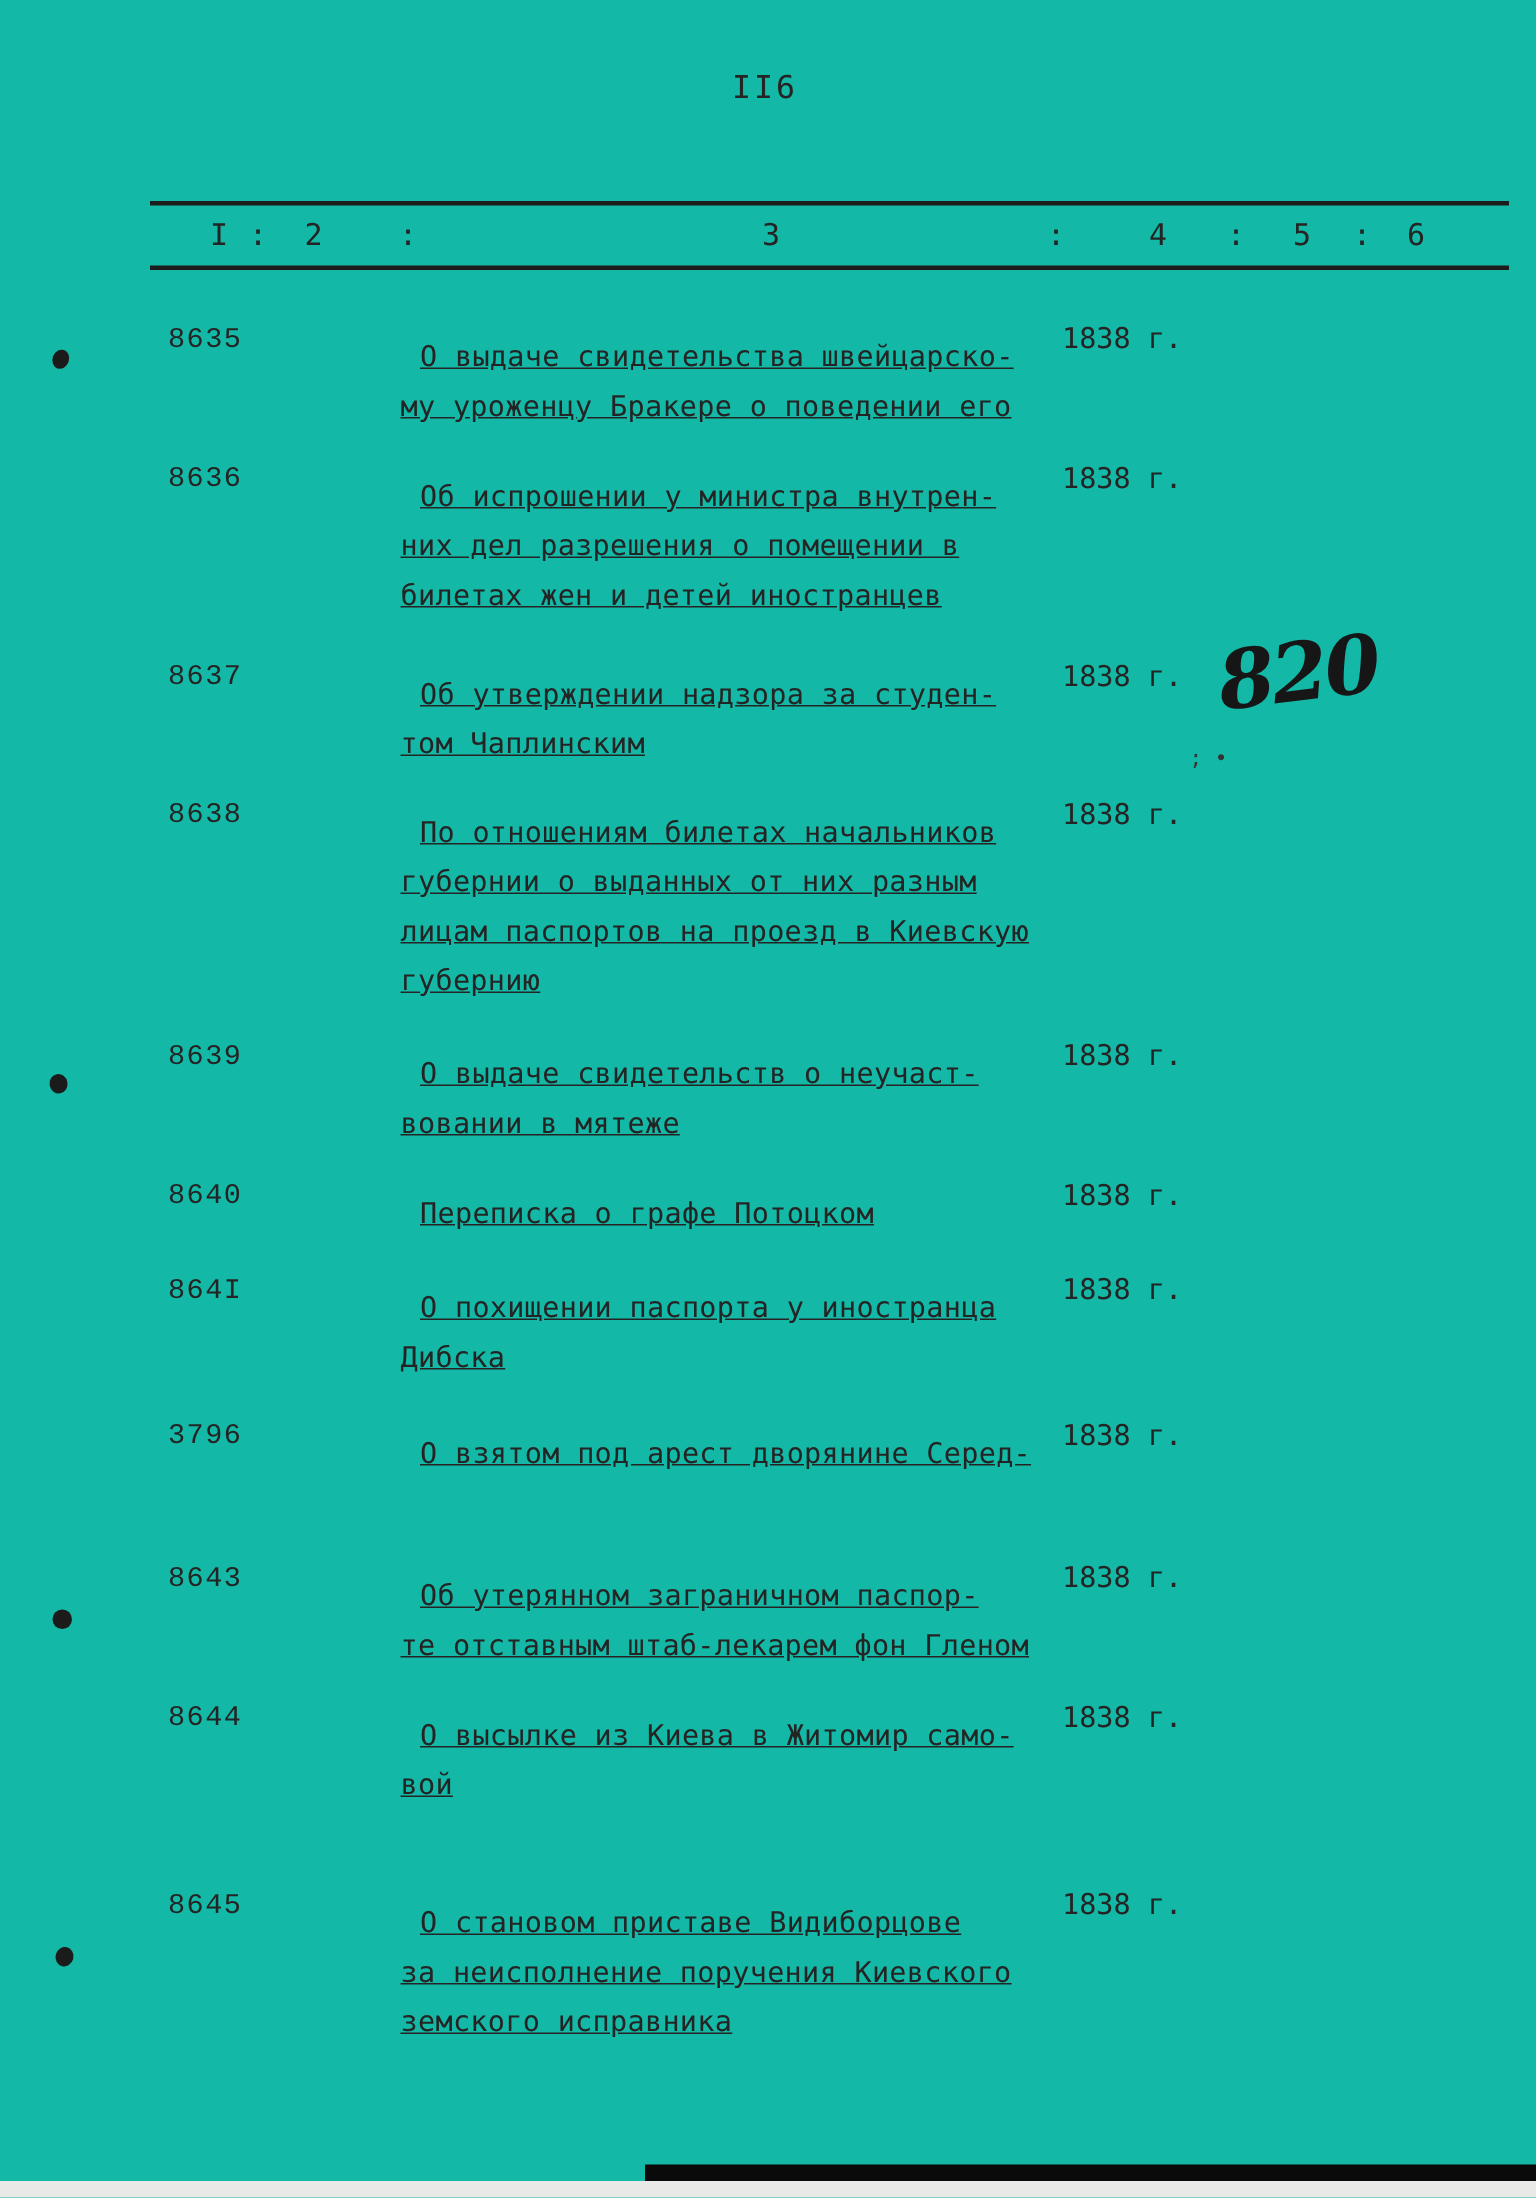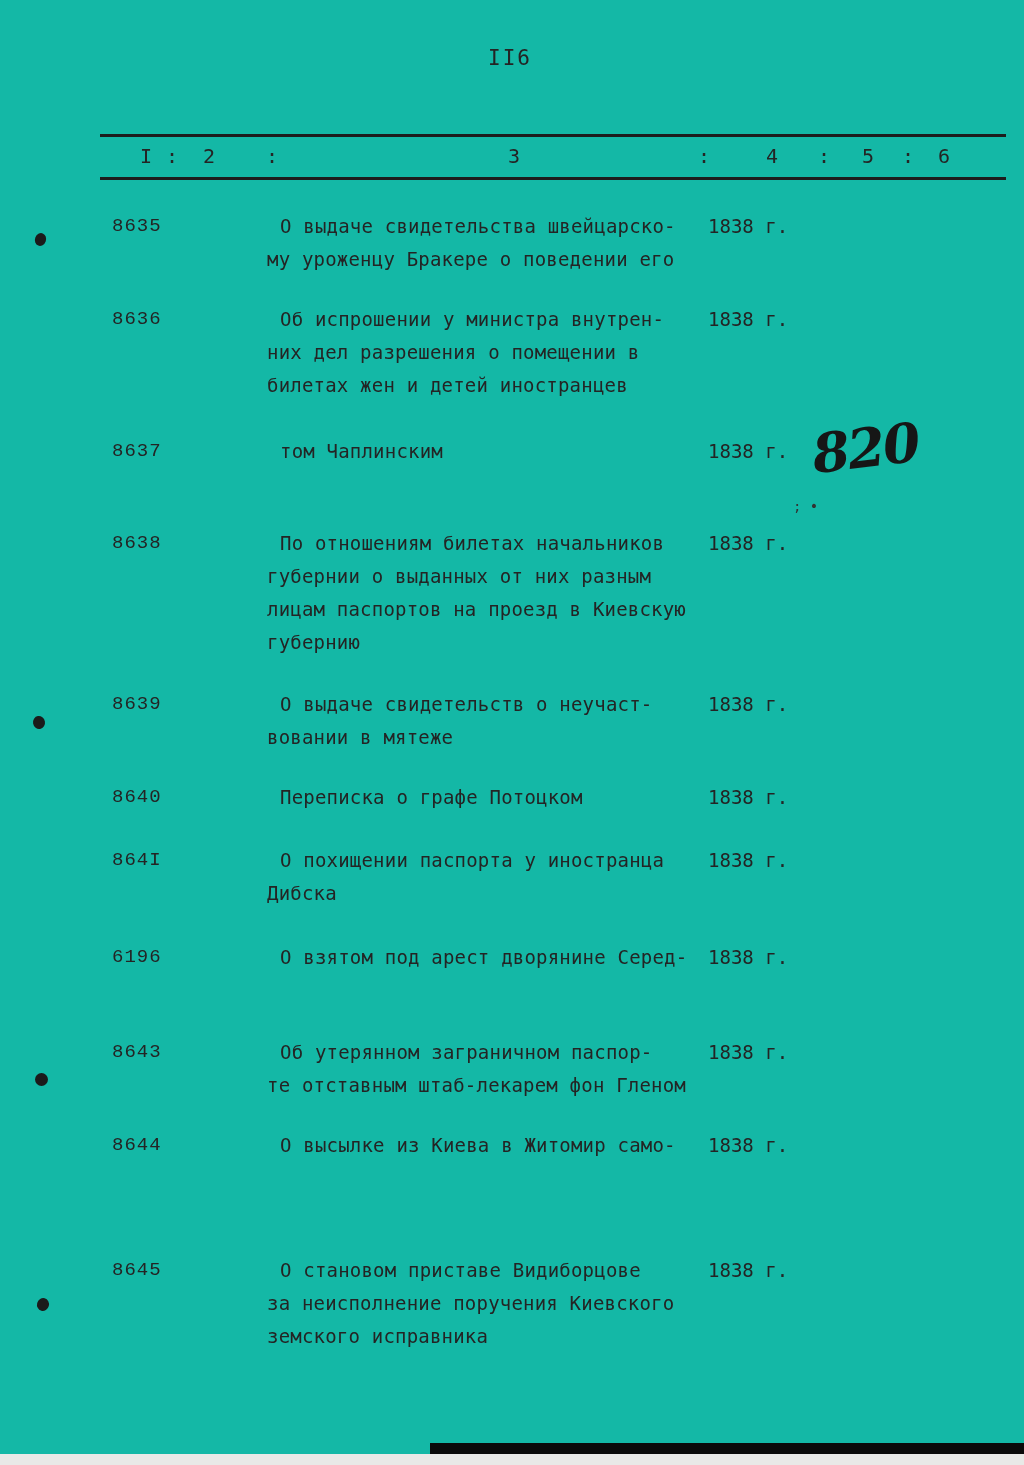--- a/index.html
+++ b/index.html
@@ -40,21 +40,21 @@
   .ch-c3 { left: 508px; }
   .ch-s3 { left: 698px; }
   .ch-c4 { left: 766px; }
   .ch-s4 { left: 818px; }
   .ch-c5 { left: 862px; }
   .ch-s5 { left: 902px; }
   .ch-c6 { left: 938px; }
 
   .entry { position: absolute; left: 0; width: 1024px; font-size: 19px; line-height: 33px; }
   .entry .num  { position: absolute; left: 112px; top: 0; letter-spacing: 1px; font-family: Liberation Mono, monospace; }
-  .entry .desc { position: absolute; left: 267px; top: 0; width: 450px; letter-spacing: 0.2px; }
+  .entry .desc { position: absolute; left: 267px; top: 12px; width: 450px; letter-spacing: 0.2px; text-decoration: underline; }
   .entry .desc .line { white-space: nowrap; }
   .entry .desc .line:first-child { text-indent: 13px; }
   .entry .year { position: absolute; left: 708px; top: 0; white-space: nowrap; }
 
   .e8635 { top: 210px; }
   .e8636 { top: 303px; }
   .e8637 { top: 435px; }
   .e8638 { top: 527px; }
   .e8639 { top: 688px; }
   .e8640 { top: 781px; }
@@ -135,20 +135,21 @@
       <div class="line">Об испрошении у министра внутрен-</div>
       <div class="line">них дел разрешения о помещении в</div>
       <div class="line">билетах жен и детей иностранцев</div>
     </div>
     <span class="year">1838 г.</span>
   </div>
 
   <div class="entry e8637">
     <span class="num">8637</span>
     <div class="desc">
+      <div class="line">Об утверждении надзора за студен-</div>
       <div class="line">том Чаплинским</div>
     </div>
     <span class="year">1838 г.</span>
   </div>
 
   <div class="entry e8638">
     <span class="num">8638</span>
     <div class="desc">
       <div class="line">По отношениям билетах начальников</div>
       <div class="line">губернии о выданных от них разным</div>
@@ -178,40 +179,41 @@
   <div class="entry e8641">
     <span class="num">864I</span>
     <div class="desc">
       <div class="line">О похищении паспорта у иностранца</div>
       <div class="line">Дибска</div>
     </div>
     <span class="year">1838 г.</span>
   </div>
 
   <div class="entry e8642">
-    <span class="num">6196</span>
+    <span class="num">3796</span>
     <div class="desc">
       <div class="line">О взятом под арест дворянине Серед-</div>
     </div>
     <span class="year">1838 г.</span>
   </div>
 
   <div class="entry e8643">
     <span class="num">8643</span>
     <div class="desc">
       <div class="line">Об утерянном заграничном паспор-</div>
       <div class="line">те отставным штаб-лекарем фон Гленом</div>
     </div>
     <span class="year">1838 г.</span>
   </div>
 
   <div class="entry e8644">
     <span class="num">8644</span>
     <div class="desc">
       <div class="line">О высылке из Киева в Житомир само-</div>
+      <div class="line">вой</div>
     </div>
     <span class="year">1838 г.</span>
   </div>
 
   <div class="entry e8645">
     <span class="num">8645</span>
     <div class="desc">
       <div class="line">О становом приставе Видиборцове</div>
       <div class="line">за неисполнение поручения Киевского</div>
       <div class="line">земского исправника</div>

